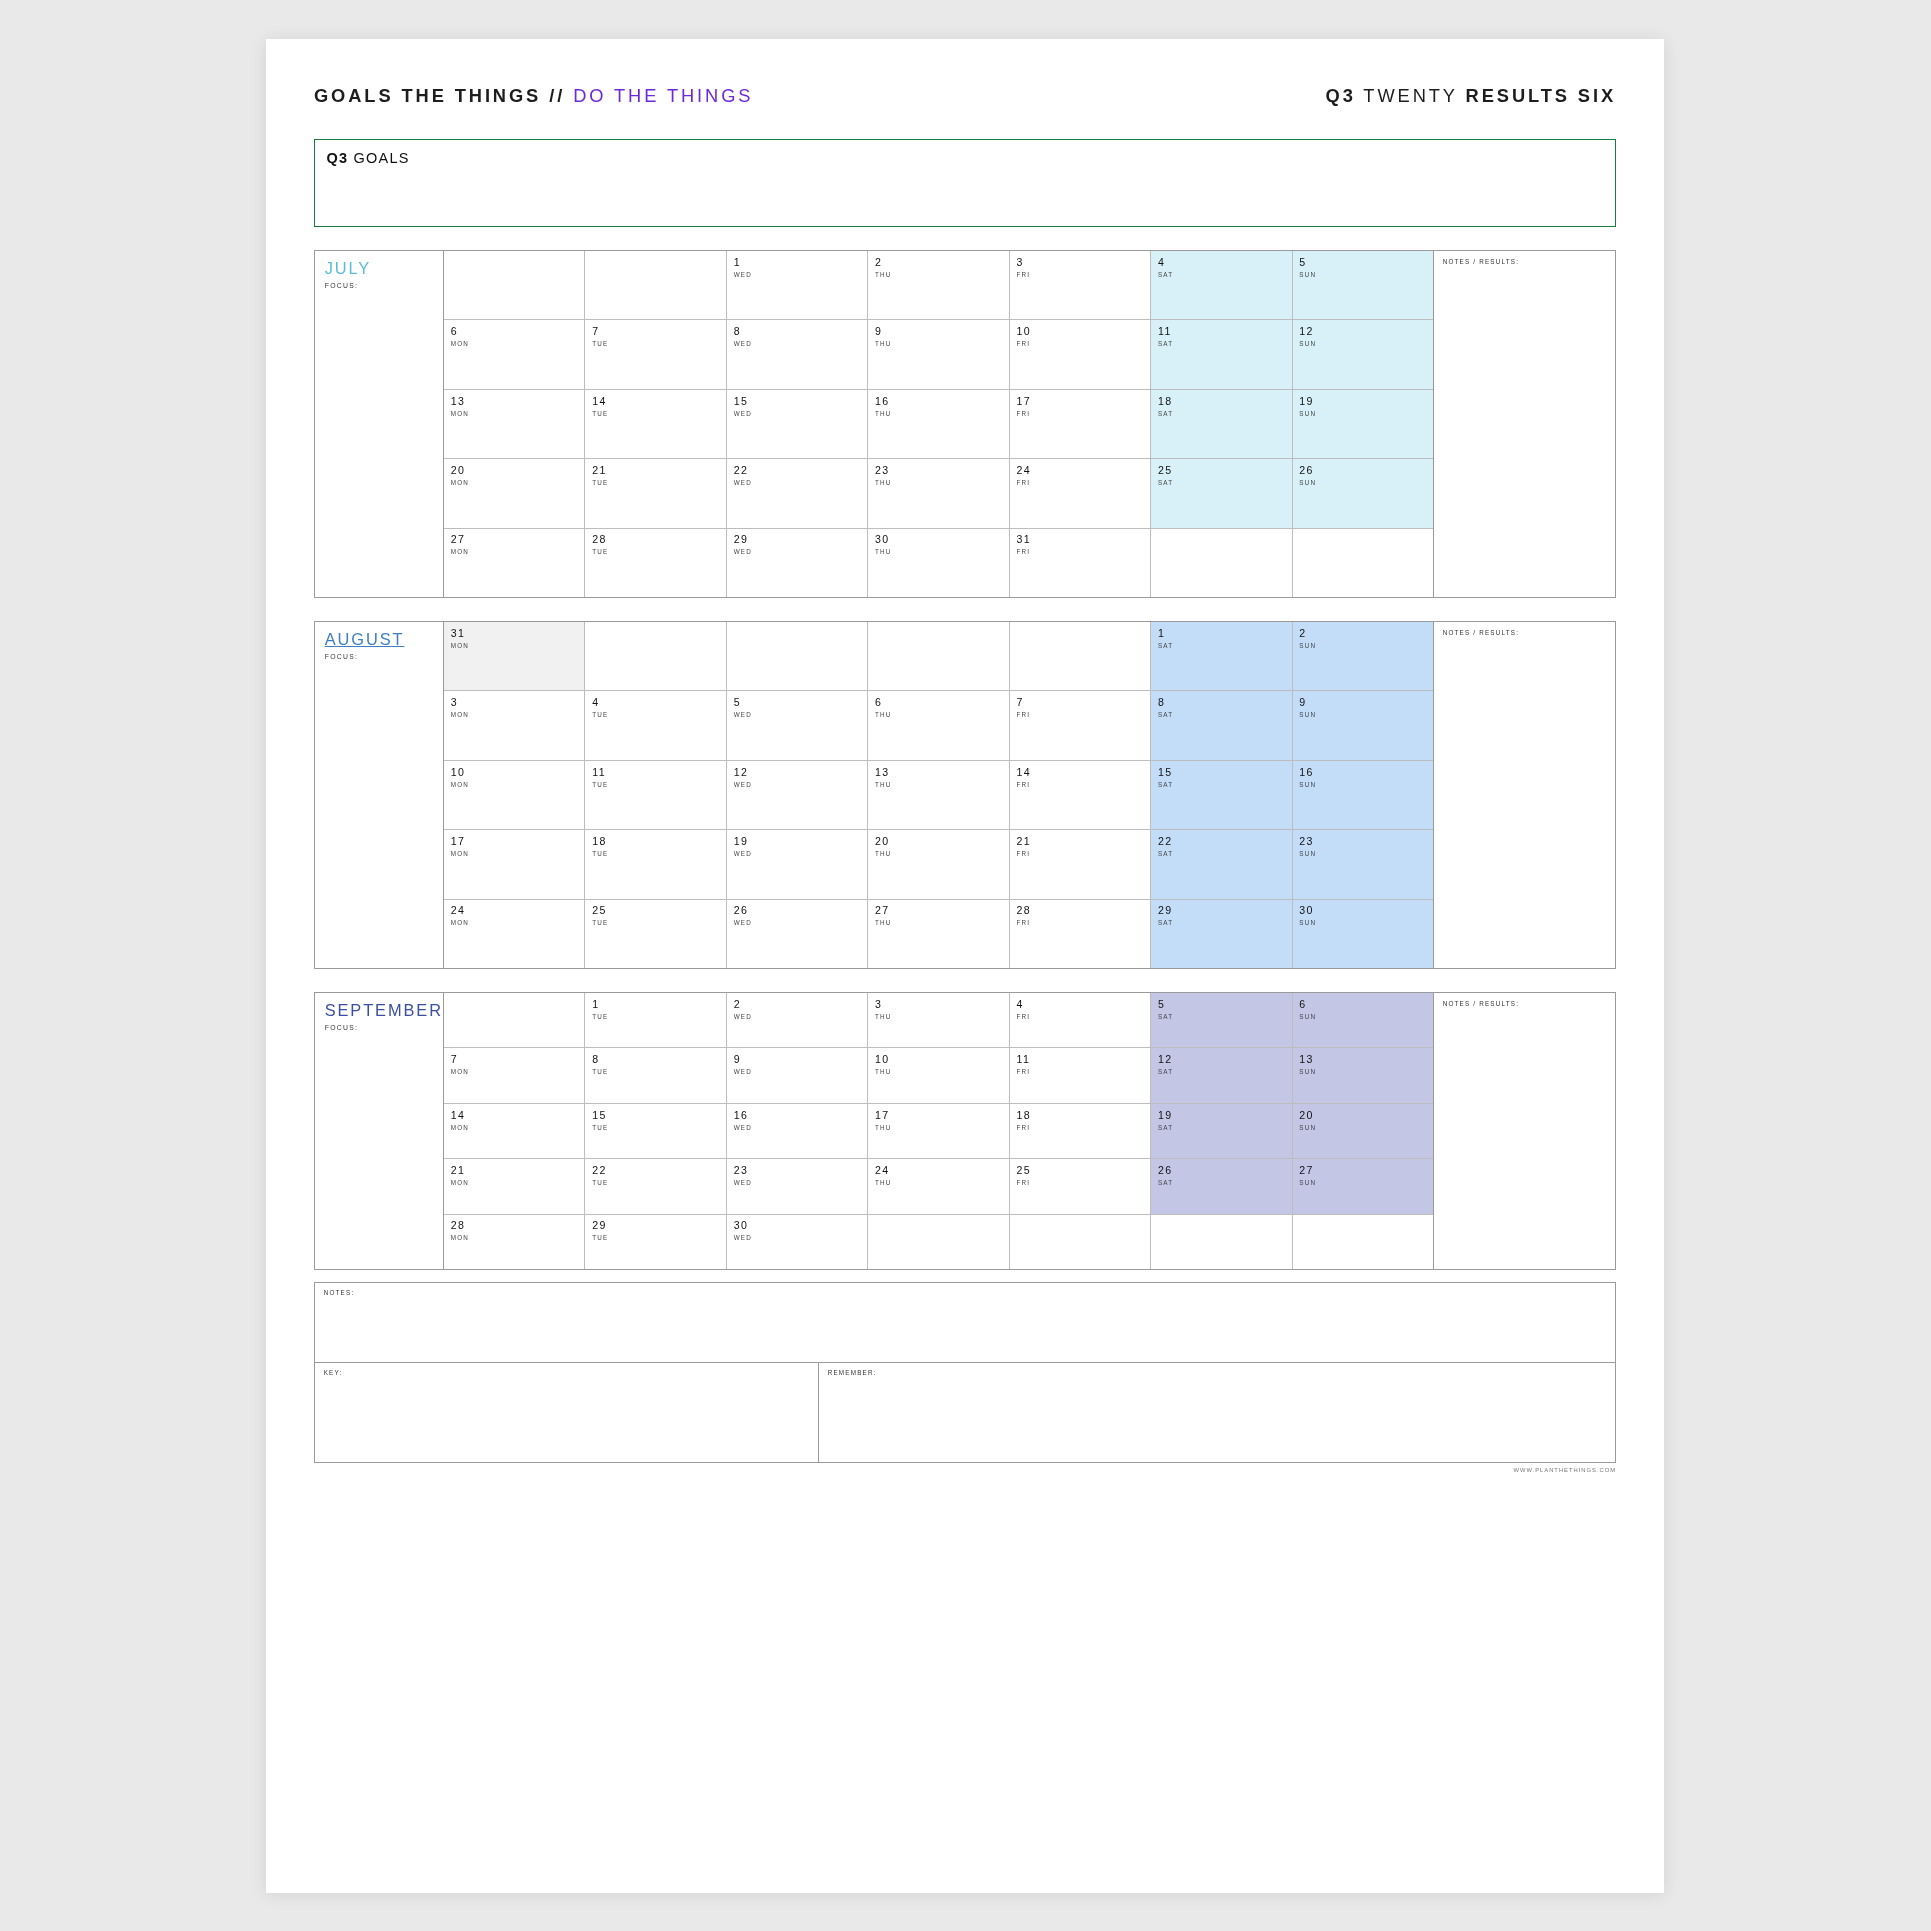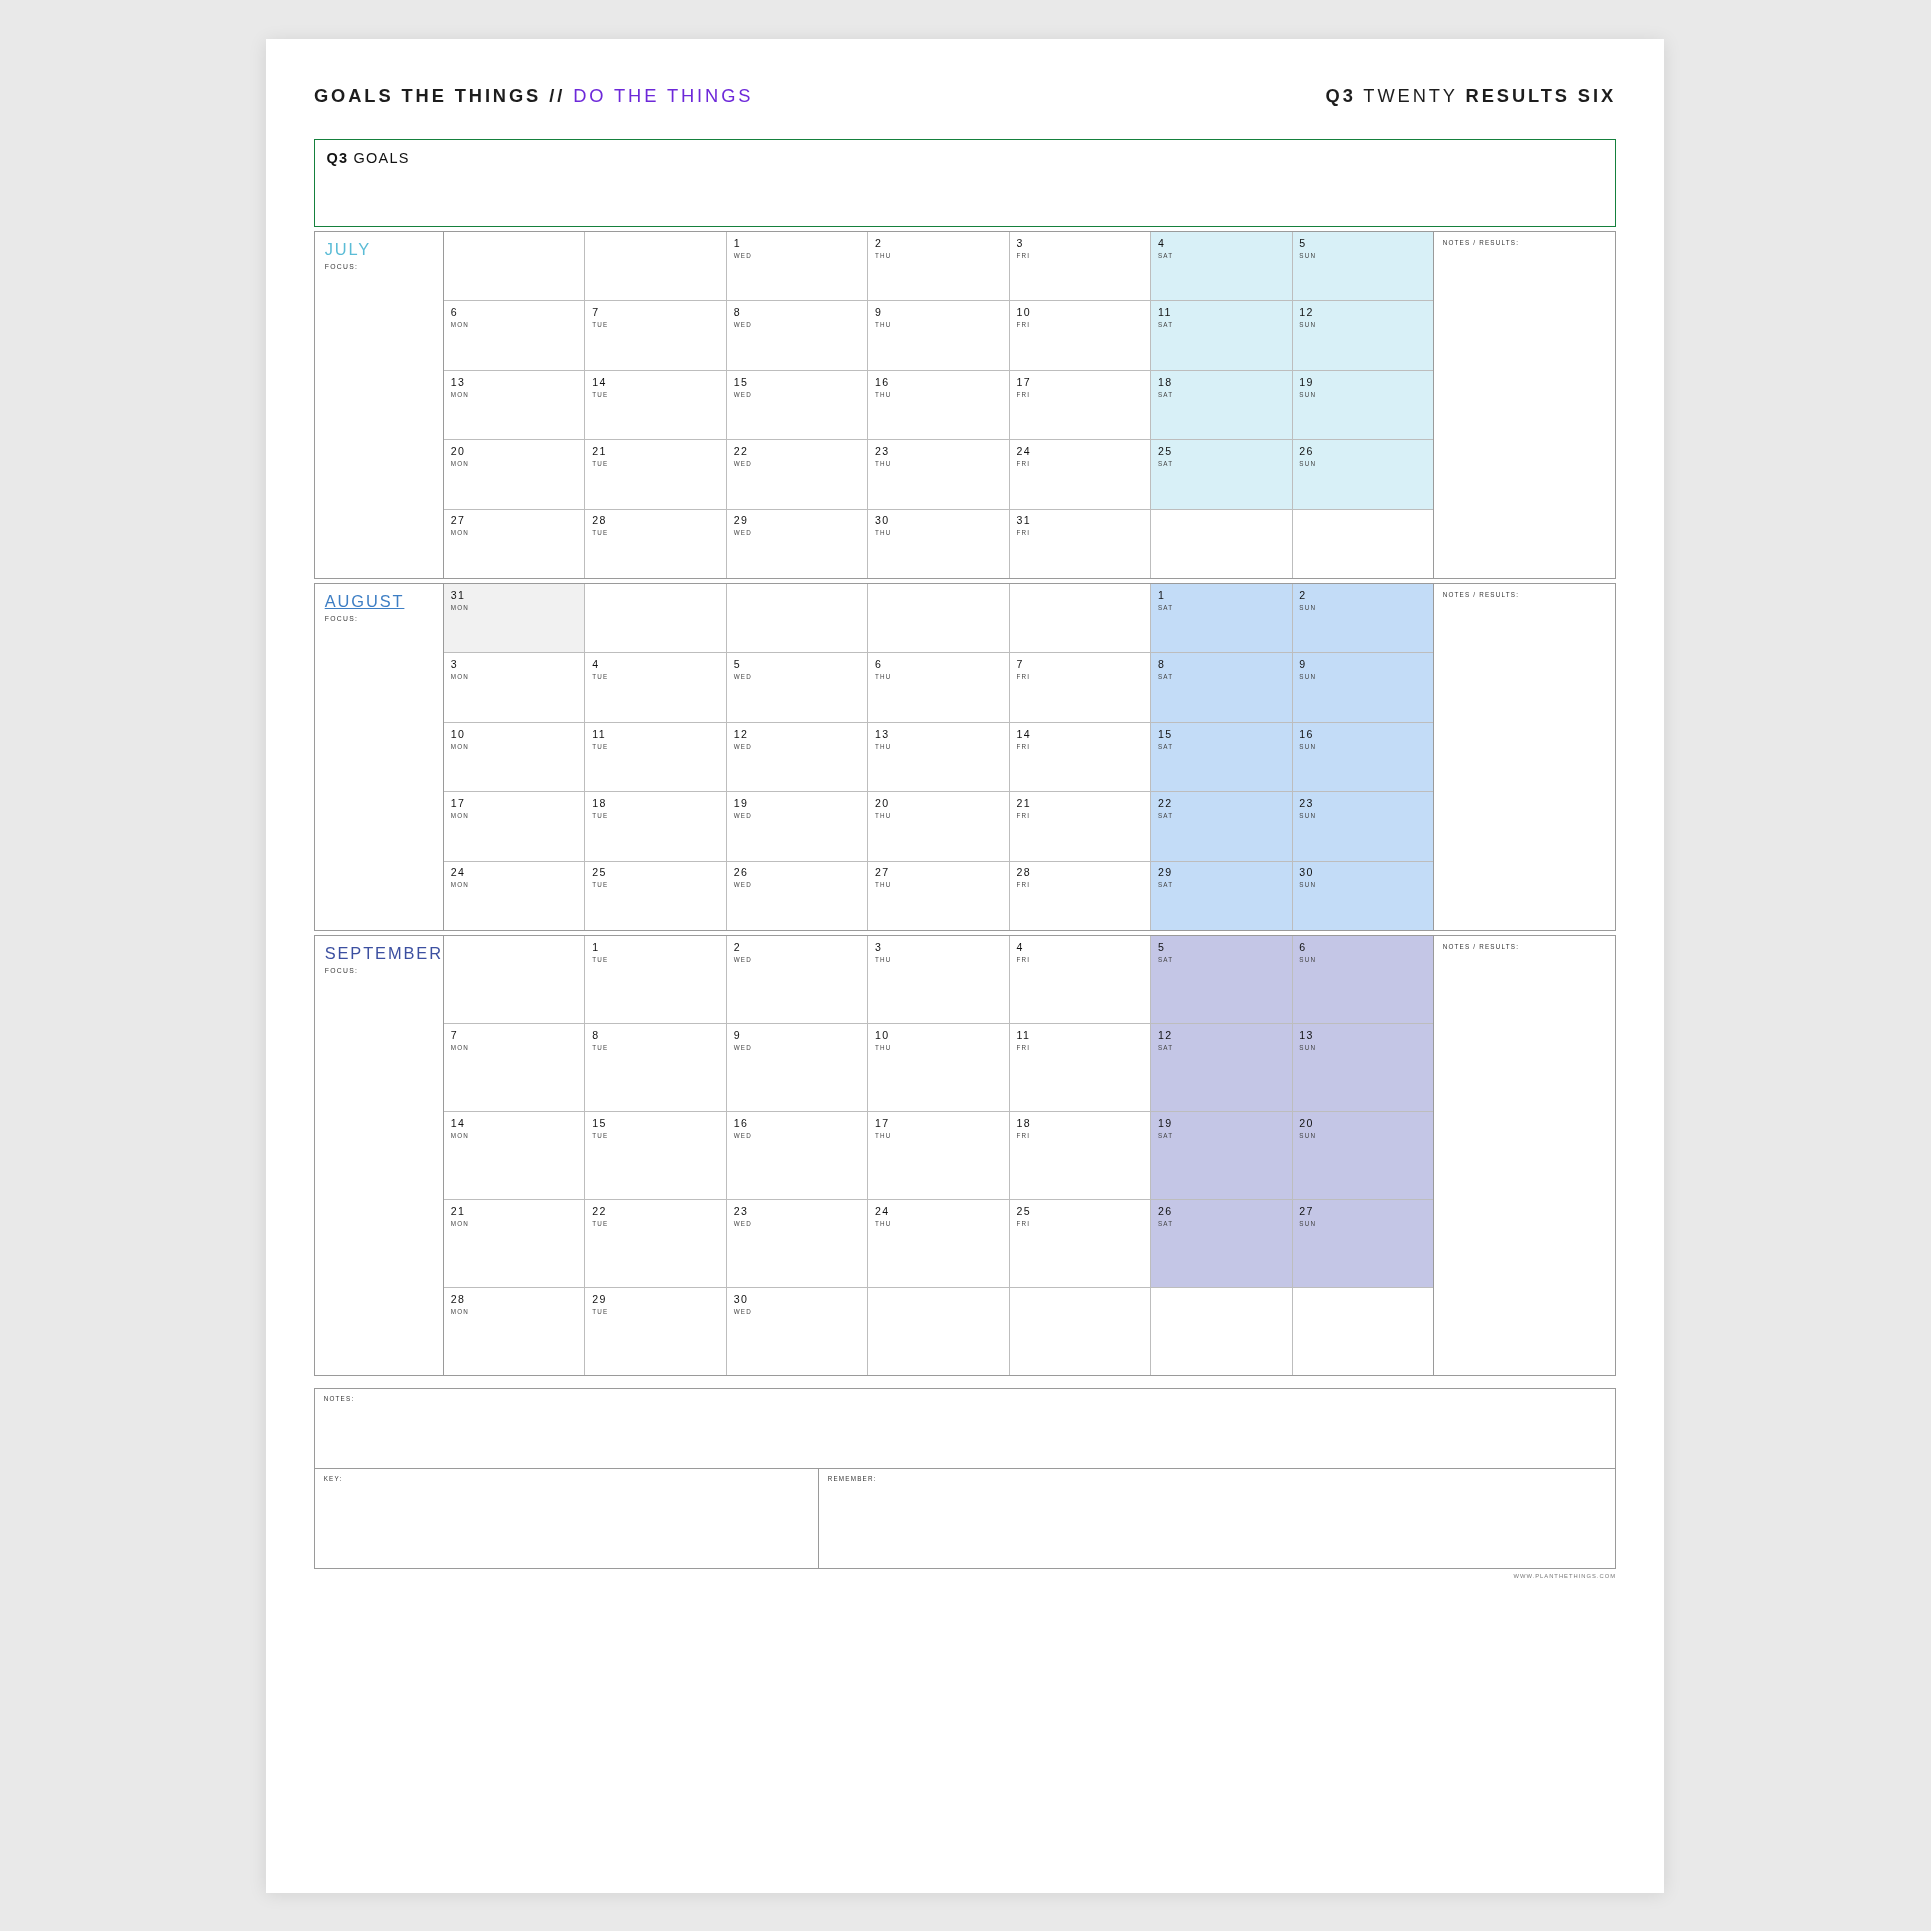--- a/index.html
+++ b/index.html
@@ -65,21 +65,21 @@
     letter-spacing: 1.2px;
     color: #111;
   }
   .goals-label .b { font-weight: bold; }
 
   
   .month {
     border: 1px solid #9a9a9a;
     box-sizing: border-box;
     display: flex;
-    margin-top: 4px;
+    margin-top: 23px;
   }
   .month-title-col {
     width: 129px;
     flex: 0 0 129px;
     border-right: 1px solid #9a9a9a;
     box-sizing: border-box;
     padding: 7.7px 9.7px 0 9.7px;
   }
   .month-name {
     font-size: 16.4px;
@@ -495,21 +495,21 @@
               <div class="day" style="background: rgb(195, 220, 247);">
                 <div class="num">30</div>
                 <div class="dow">SUN</div>
               </div>
             </div>
           </div>
           <div class="notes-col">
             <div class="lbl">NOTES / RESULTS:</div>
           </div>
         </div>
-        <div class="month" style="height: 441px;">
+        <div class="month" style="height: 278px;">
           <div class="month-title-col">
             <div class="month-name" style="color: rgb(59, 79, 160);">SEPTEMBER</div>
             <div class="month-focus">FOCUS:</div>
           </div>
           <div class="grid-col">
             <div class="week-row">
               <div class="day"></div>
               <div class="day">
                 <div class="num">1</div>
                 <div class="dow">TUE</div>

